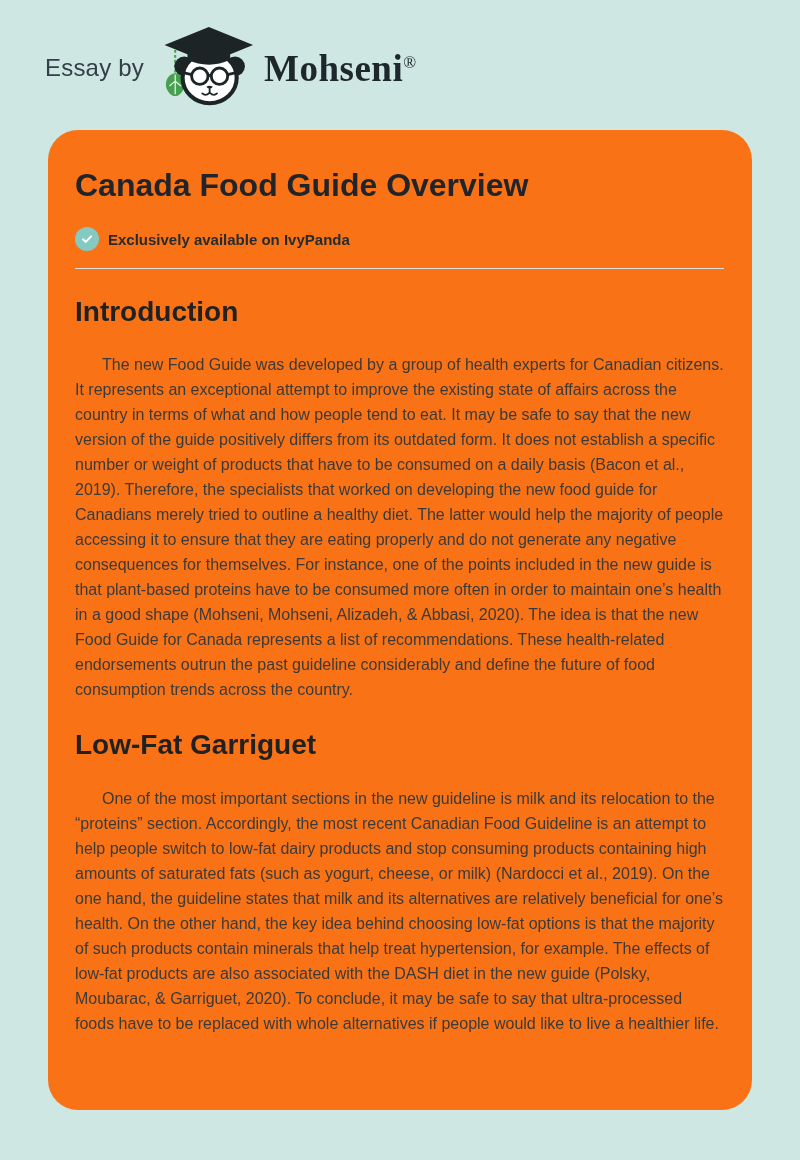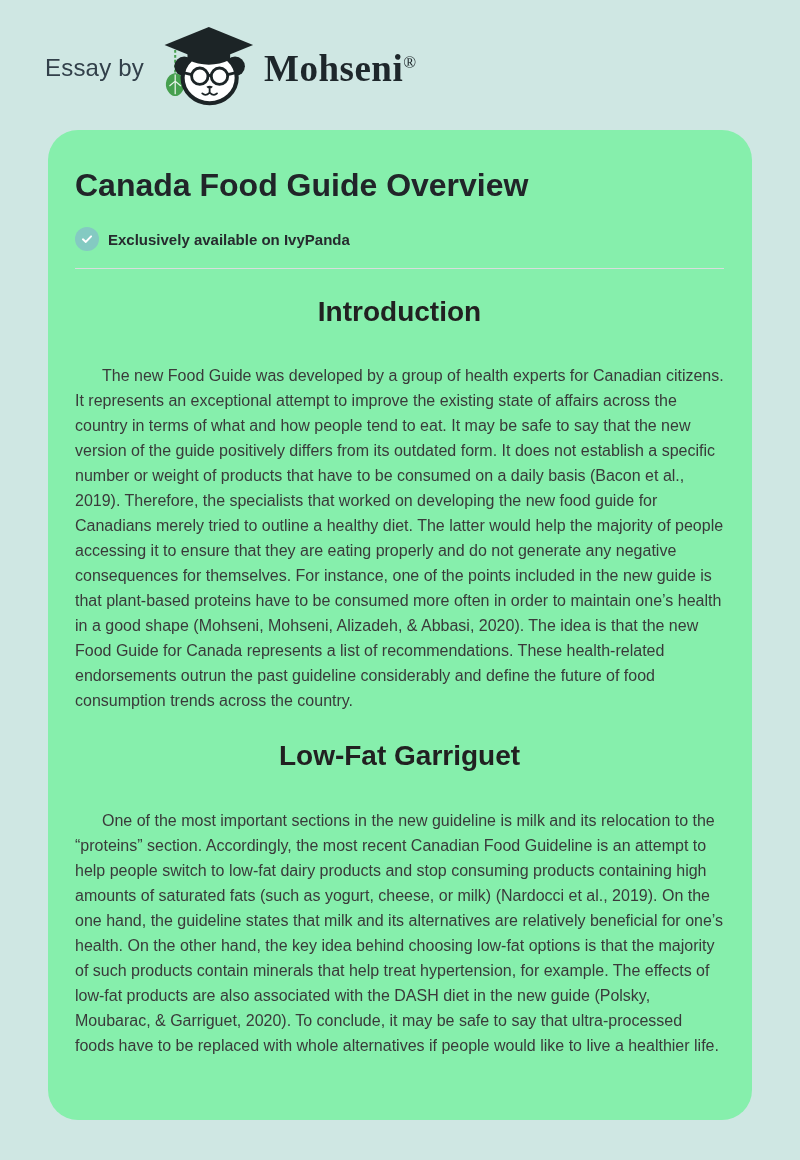--- a/index.html
+++ b/index.html
@@ -37,21 +37,21 @@
     color: #1e272b;
     letter-spacing: 0.5px;
   }
   .brand sup {
     font-size: 17px;
     font-weight: 400;
     vertical-align: super;
     line-height: 0;
   }
   .card {
-    background: #86efac;
+    background: #f97316;
     width: 704px;
     margin: 20px auto 0 auto;
     border-radius: 30px;
     padding: 38px 28px 62px 27px;
     min-height: 980px;
   }
   .article-title {
     font-size: 32px;
     font-weight: 700;
     color: #212529;
@@ -82,28 +82,27 @@
     border: 0;
     border-top: 1px solid #d8dddd;
     margin-top: 17px;
   }
   .section-heading {
     font-size: 28px;
     font-weight: 700;
     color: #212121;
     margin-top: 27px;
     line-height: 1.15;
-    text-align: center;
   }
   .body-para {
     font-size: 16px;
     line-height: 25px;
     color: #3a3a3a;
     text-indent: 27px;
-    margin-top: 35px;
+    margin-top: 24px;
   }
 </style>
 </head>
 <body>
 
 <header class="page-header">
   <span class="essay-by">Essay by</span>
   <span class="logo-wrap">
     <svg viewBox="0 0 110 100" width="100" height="82" aria-hidden="true">
 

